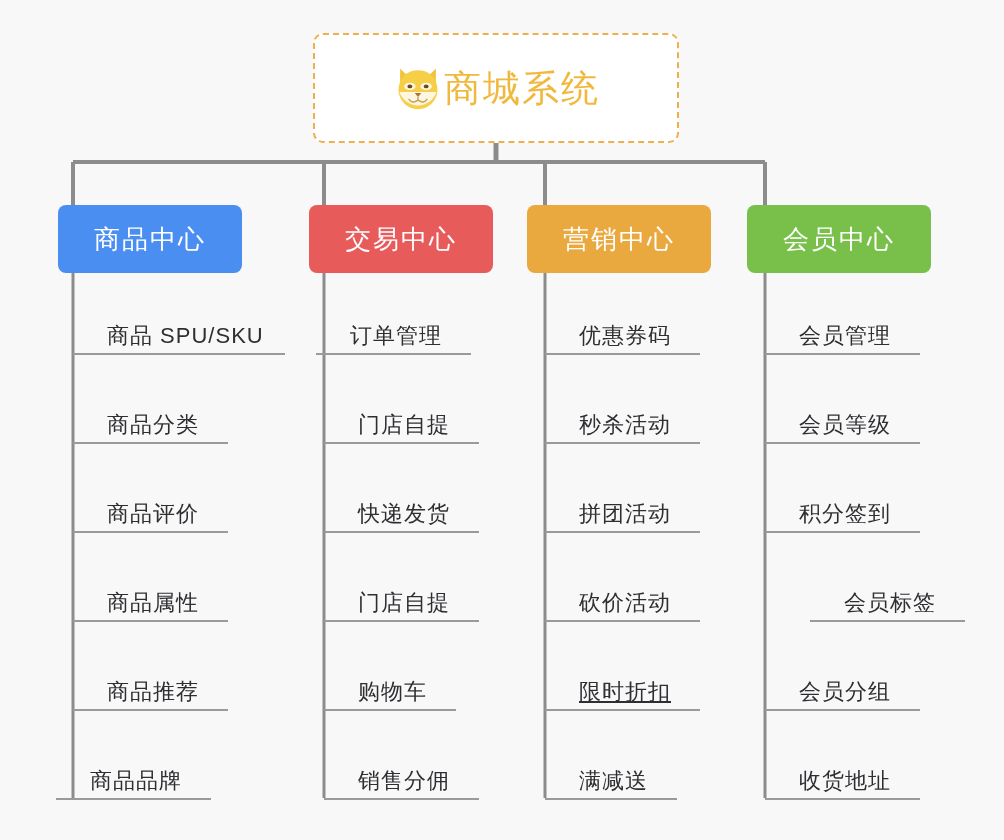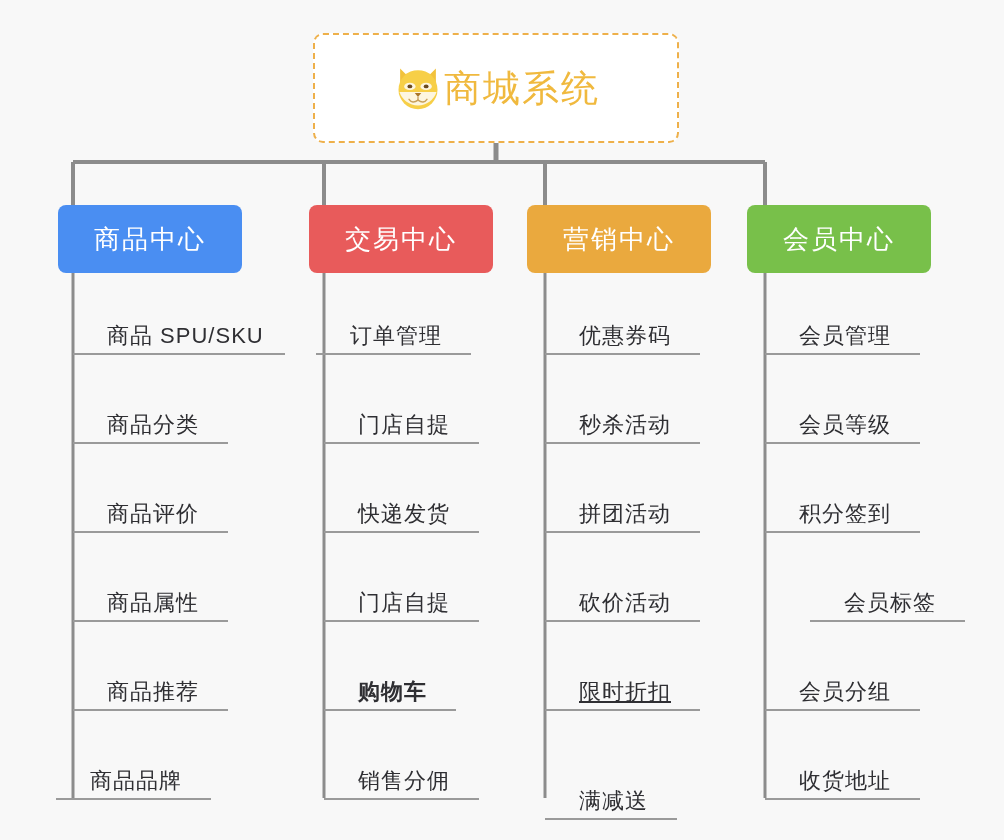--- a/index.html
+++ b/index.html
@@ -135,31 +135,31 @@
       <div class="leaf" style="left: 73px; top: 592px; width: 155px;">商品属性</div>
       <div class="leaf" style="left: 73px; top: 681px; width: 155px;">商品推荐</div>
       <div class="leaf" style="left: 56px; top: 770px; width: 155px;">商品品牌</div>
       <div class="branch-head" style="left: 309px; top: 205px; width: 184px; background: rgb(232, 91, 91);">
         <span>交易中心</span>
       </div>
       <div class="leaf" style="left: 316px; top: 325px; width: 155px;">订单管理</div>
       <div class="leaf" style="left: 324px; top: 414px; width: 155px;">门店自提</div>
       <div class="leaf" style="left: 324px; top: 503px; width: 155px;">快递发货</div>
       <div class="leaf" style="left: 324px; top: 592px; width: 155px;">门店自提</div>
-      <div class="leaf" style="left: 324px; top: 681px; width: 132px; font-weight: bold;">购物车</div>
+      <div class="leaf" style="left: 324px; top: 681px; width: 132px;">购物车</div>
       <div class="leaf" style="left: 324px; top: 770px; width: 155px;">销售分佣</div>
       <div class="branch-head" style="left: 527px; top: 205px; width: 184px; background: rgb(234, 169, 62);">
         <span>营销中心</span>
       </div>
       <div class="leaf" style="left: 545px; top: 325px; width: 155px;">优惠券码</div>
       <div class="leaf" style="left: 545px; top: 414px; width: 155px;">秒杀活动</div>
       <div class="leaf" style="left: 545px; top: 503px; width: 155px;">拼团活动</div>
       <div class="leaf" style="left: 545px; top: 592px; width: 155px;">砍价活动</div>
       <div class="leaf" style="left: 545px; top: 681px; width: 155px; text-decoration: underline;">限时折扣</div>
-      <div class="leaf" style="left: 545px; top: 790px; width: 132px;">满减送</div>
+      <div class="leaf" style="left: 545px; top: 770px; width: 132px;">满减送</div>
       <div class="branch-head" style="left: 747px; top: 205px; width: 184px; background: rgb(120, 192, 74);">
         <span>会员中心</span>
       </div>
       <div class="leaf" style="left: 765px; top: 325px; width: 155px;">会员管理</div>
       <div class="leaf" style="left: 765px; top: 414px; width: 155px;">会员等级</div>
       <div class="leaf" style="left: 765px; top: 503px; width: 155px;">积分签到</div>
       <div class="leaf" style="left: 810px; top: 592px; width: 155px;">会员标签</div>
       <div class="leaf" style="left: 765px; top: 681px; width: 155px;">会员分组</div>
       <div class="leaf" style="left: 765px; top: 770px; width: 155px;">收货地址</div>
     </div>

